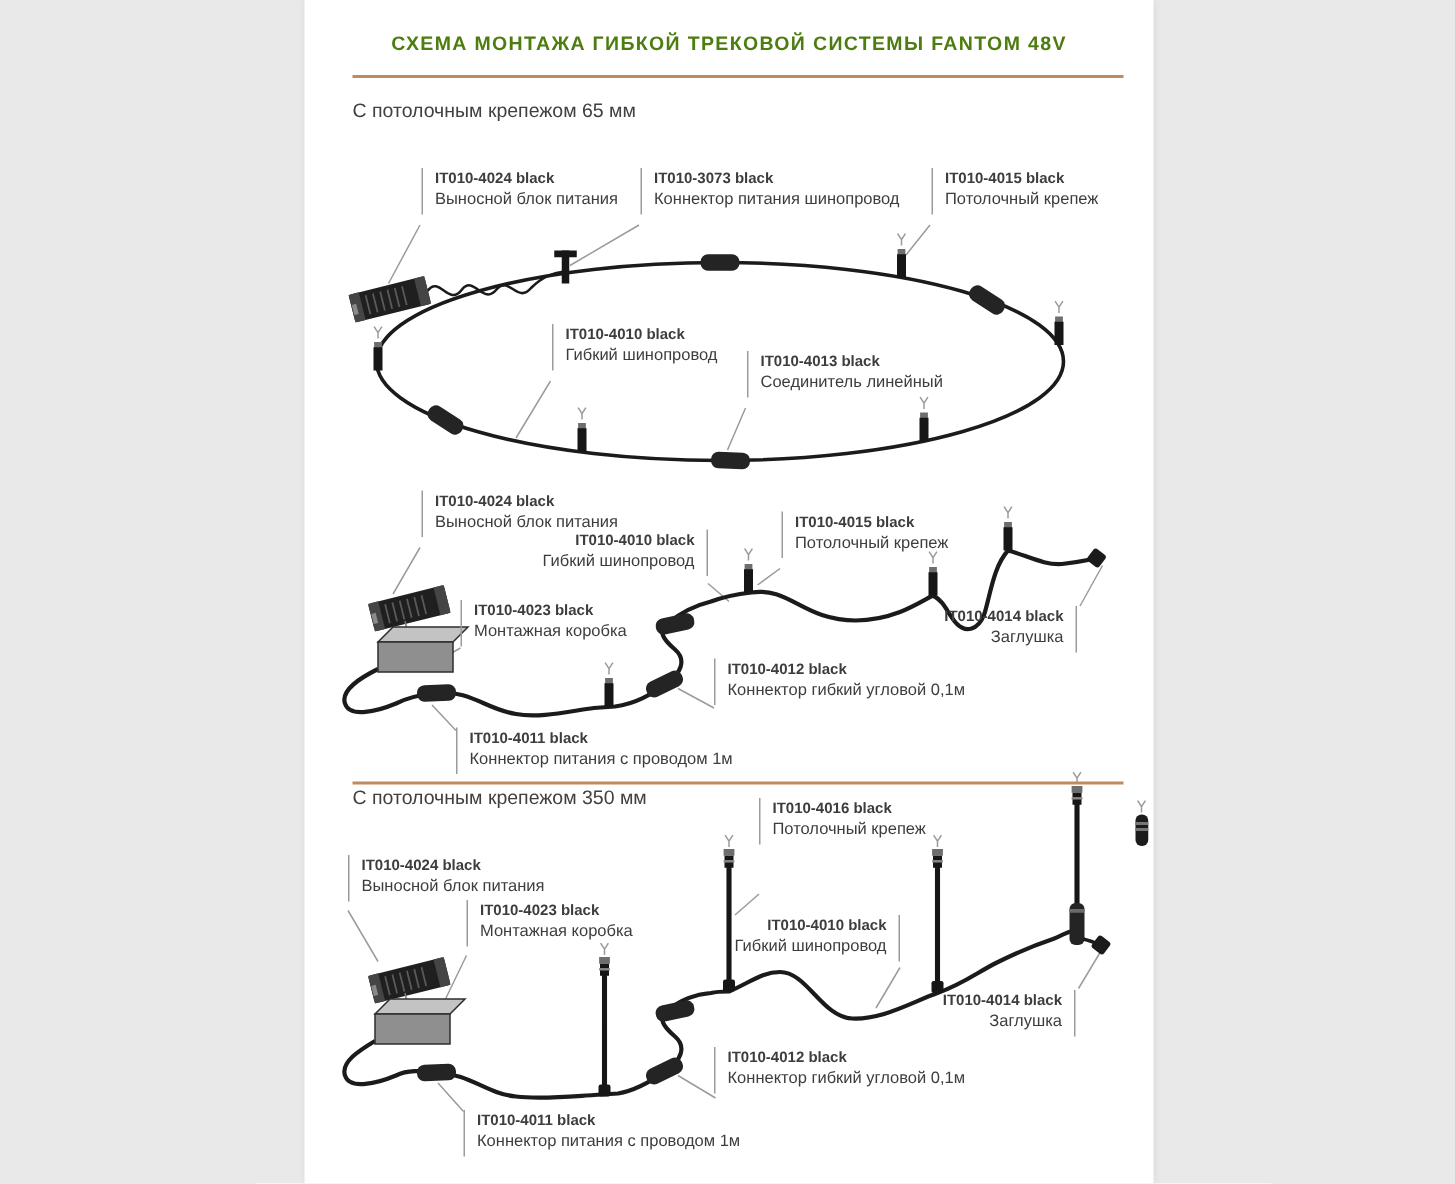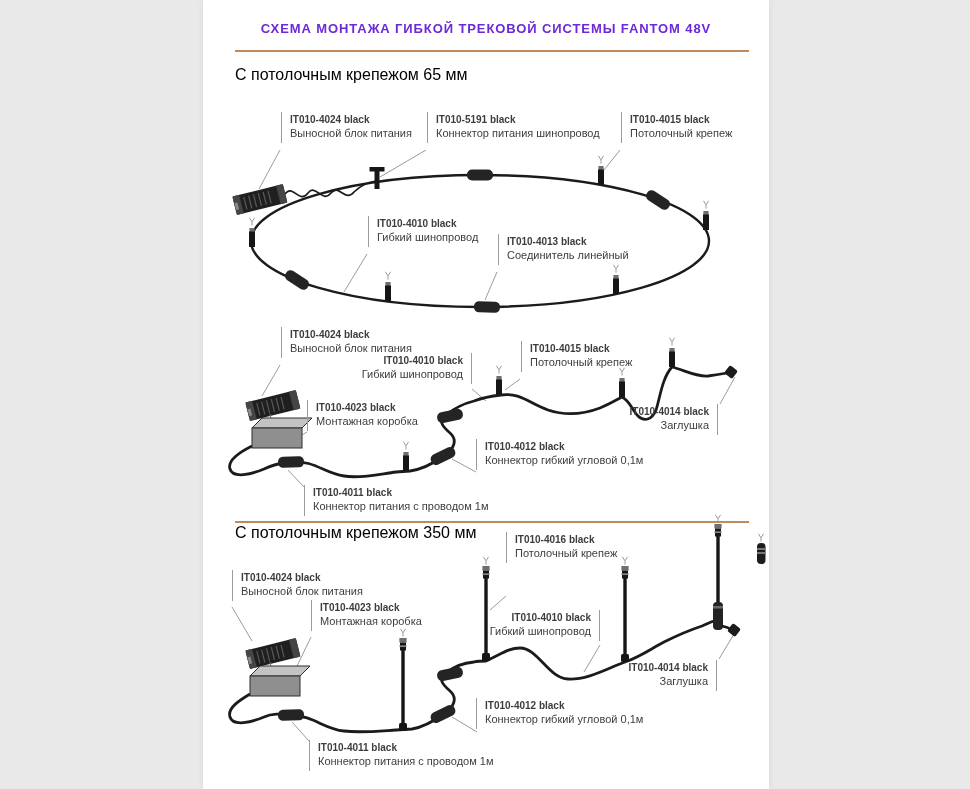--- a/index.html
+++ b/index.html
@@ -9,29 +9,29 @@
     font-family:"Liberation Sans","DejaVu Sans",sans-serif;
     -webkit-font-smoothing:antialiased;
   }
   .panel{
     position:absolute;left:203px;top:0;width:566px;height:789px;
     background:#ffffff;box-shadow:0 0 6px rgba(0,0,0,.08);
   }
   .page-title{
     position:absolute;left:203px;top:21px;width:566px;
     text-align:center;font-size:13px;font-weight:600;letter-spacing:.9px;
-    color:#6d28d9;
+    color:#4d7c0f;
   }
   .divider{
     position:absolute;left:235px;width:514px;height:2px;background:#c08a5f;
   }
   .divider.d1{top:50px;}
   .divider.d2{top:521px;}
   .section-heading{
-    position:absolute;left:235px;font-size:16px;font-weight:500;color:#000000;
+    position:absolute;left:235px;font-size:13px;font-weight:500;color:#404040;
   }
   .section-heading.s1{top:66px;}
   .section-heading.s2{top:524px;}
   svg.art{position:absolute;left:0;top:0;}
   .lbl{
     position:absolute;color:#3d3d3d;line-height:1.32;white-space:nowrap;
     border-left:1px solid #9b9b9b;padding:1px 0 2px 8px;
   }
   .lbl.right{
     border-left:none;border-right:1px solid #9b9b9b;
@@ -174,21 +174,21 @@
 <div class="divider d1"></div>
 <div class="section-heading s1">С потолочным крепежом 65 мм</div>
 <div class="divider d2"></div>
 <div class="section-heading s2">С потолочным крепежом 350 мм</div>
 
 <div class="lbl" style="left:281px;top:112px">
   <span class="code">IT010-4024 black</span>
   <span class="desc">Выносной блок питания</span>
 </div>
 <div class="lbl" style="left:427px;top:112px">
-  <span class="code">IT010-5191 black</span>
+  <span class="code">IT010-3073 black</span>
   <span class="desc">Коннектор питания шинопровод</span>
 </div>
 <div class="lbl" style="left:621px;top:112px">
   <span class="code">IT010-4015 black</span>
   <span class="desc">Потолочный крепеж</span>
 </div>
 <div class="lbl" style="left:368px;top:216px">
   <span class="code">IT010-4010 black</span>
   <span class="desc">Гибкий шинопровод</span>
 </div>

